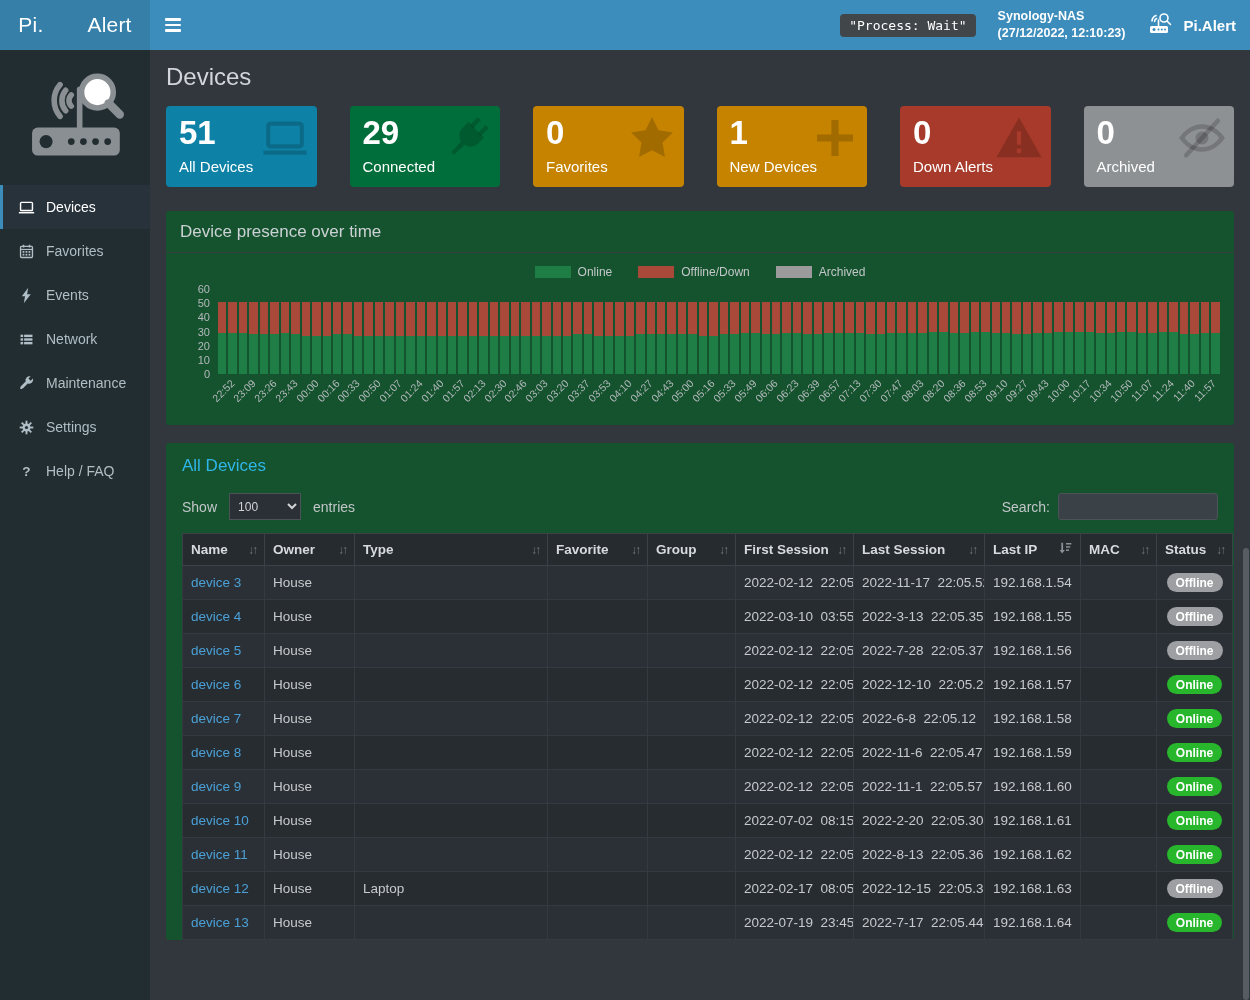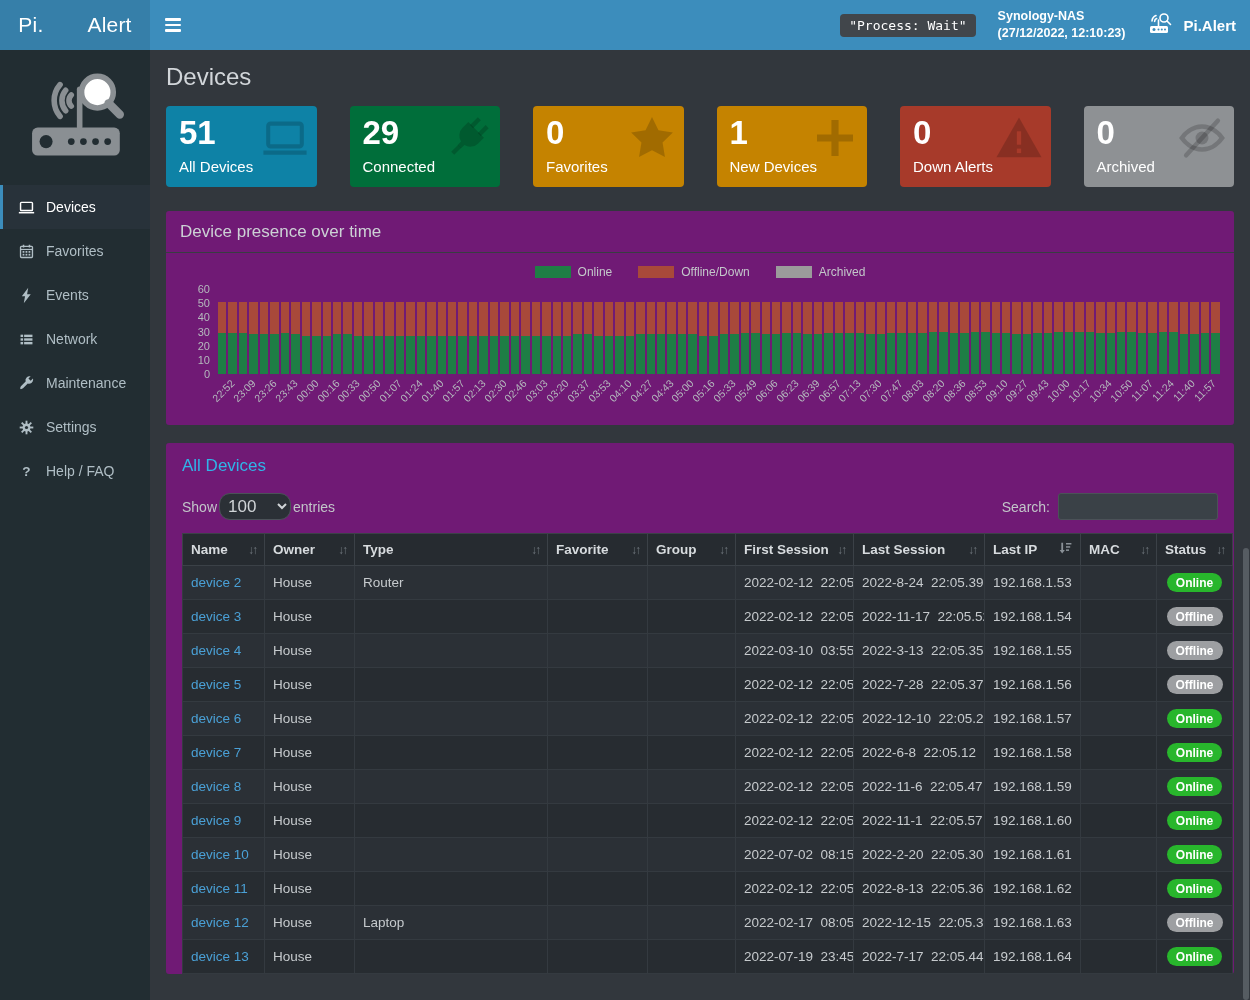--- a/index.html
+++ b/index.html
@@ -33,21 +33,21 @@
   
   .main { position:absolute; left:150px; top:50px; width:1100px; padding:13px 16px; }
   .page-title { font-size:24px; font-weight:400; color:#d2d6da; margin-bottom:15px; }
 
   .cards { display:grid; grid-template-columns:repeat(6,1fr); gap:33px; }
   .card { height:81px; border-radius:4px; color:#fff; position:relative; padding:10px 13px; overflow:hidden; }
   .card .num { font-size:33px; font-weight:700; line-height:1.05; }
   .card .lbl { font-size:15px; margin-top:7px; }
   .card .cicon { position:absolute; right:8px; top:8px; }
 
-  .panel { background:#701a75; border-radius:3px; margin-top:24px; }
+  .panel { background:#14532d; border-radius:3px; margin-top:24px; }
   .panel-head { padding:11px 14px 10px; font-size:17px; color:#ccd1d5; border-bottom:1px solid #383d42; }
 
   
   .chart-body { padding:8px 14px 4px; }
   .legend { display:flex; justify-content:center; gap:26px; margin:4px 0 10px; }
   .legend .li { display:flex; align-items:center; gap:7px; font-size:12px; color:#c3c7ca; }
   .legend .sw { width:36px; height:12px; display:inline-block; }
   .chart-grid { display:flex; }
   .yaxis { width:38px; position:relative; height:85px; }
   .yaxis span { position:absolute; right:8px; font-size:11px; color:#b4b9bd; transform:translateY(50%); }
@@ -55,22 +55,22 @@
   .bar { flex:1; display:flex; flex-direction:column; justify-content:flex-end; }
   .bar .seg { width:100%; }
   .xaxis { position:relative; height:47px; margin-left:38px; }
   .xaxis span { position:absolute; top:3px; font-size:10.5px; color:#b4b9bd; white-space:nowrap;
     transform:rotate(-45deg); transform-origin:100% 0; }
 
   
   .table-panel { padding:13px 16px 0; margin-top:18px; }
   .tbl-title { color:#2fb5e8; font-size:17px; }
   .tbl-controls { display:flex; align-items:center; margin-top:17px; font-size:14px; color:#c2c6c9; }
-  .len-select { margin:0 2px; background:#2b3036; color:#d0d4d7; border:1px solid #4b5258;
-    border-radius:11px; height:27px; width:72px; font-size:17px; padding:0 4px; }
+  .len-select { margin:0 12px; background:#2b3036; color:#d0d4d7; border:1px solid #4b5258;
+    border-radius:0; height:27px; width:72px; font-size:12px; padding:0 4px; }
   .search-wrap { margin-left:auto; display:flex; align-items:center; gap:8px;justify-content:flex-end; }
   .search-input { width:160px; height:27px; background:#3a4147; border:1px solid #4b5258;
     border-radius:3px; color:#d0d4d7; padding:0 7px; font-size:13px; }
 
   table.devtable { width:100%; border-collapse:collapse; table-layout:fixed; margin-top:13px; font-size:13.5px; }
   .devtable th { border:1px solid #3b4147; padding:8px 8px; color:#d7dbde; font-weight:700;
     text-align:left; background:#262b30; cursor:pointer; }
   .devtable th .th-in { display:flex; align-items:center; justify-content:space-between; gap:7px; }
   .sort-ic { color:#6f767c; font-size:12px; letter-spacing:-2px; flex:none; }
   .devtable td { border:1px solid #343a40; padding:7px 8px; color:#c6cacd; overflow:hidden;
@@ -852,32 +852,20 @@
             <th>
               <span class="th-in">
                 <span>Status</span>
                 <span class="sort-ic">↓↑</span>
               </span>
             </th>
           </tr>
         </thead>
       <tbody id="tbody">
           <tr>
-            <td><a class="dev-link">device 2</a></td>
-            <td>House</td>
-            <td>Router</td>
-            <td></td>
-            <td></td>
-            <td>2022-02-12  22:05</td>
-            <td>2022-8-24  22:05.39</td>
-            <td>192.168.1.53</td>
-            <td></td>
-            <td class="c-status"><span class="pill" style="background:#28b62c">Online</span></td>
-          </tr>
-          <tr>
             <td><a class="dev-link">device 3</a></td>
             <td>House</td>
             <td></td>
             <td></td>
             <td></td>
             <td>2022-02-12  22:05</td>
             <td>2022-11-17  22:05.52</td>
             <td>192.168.1.54</td>
             <td></td>
             <td class="c-status"><span class="pill" style="background:#9d9fa2">Offline</span></td>

